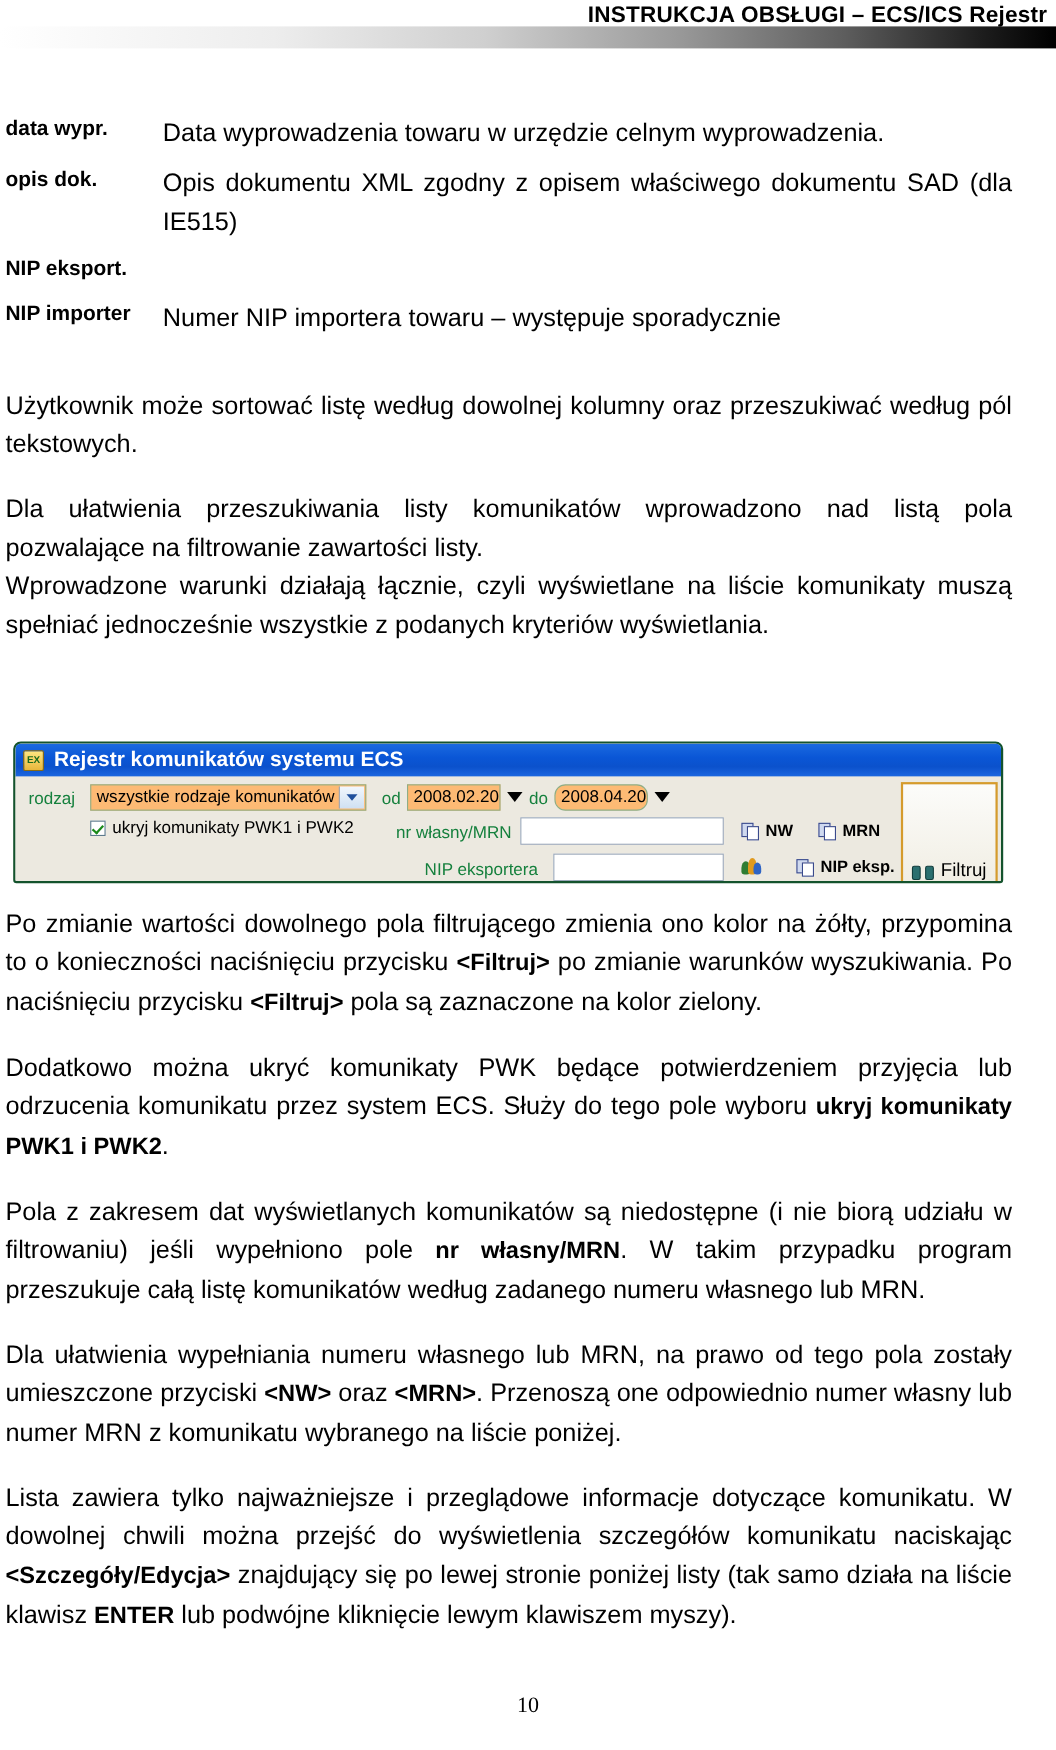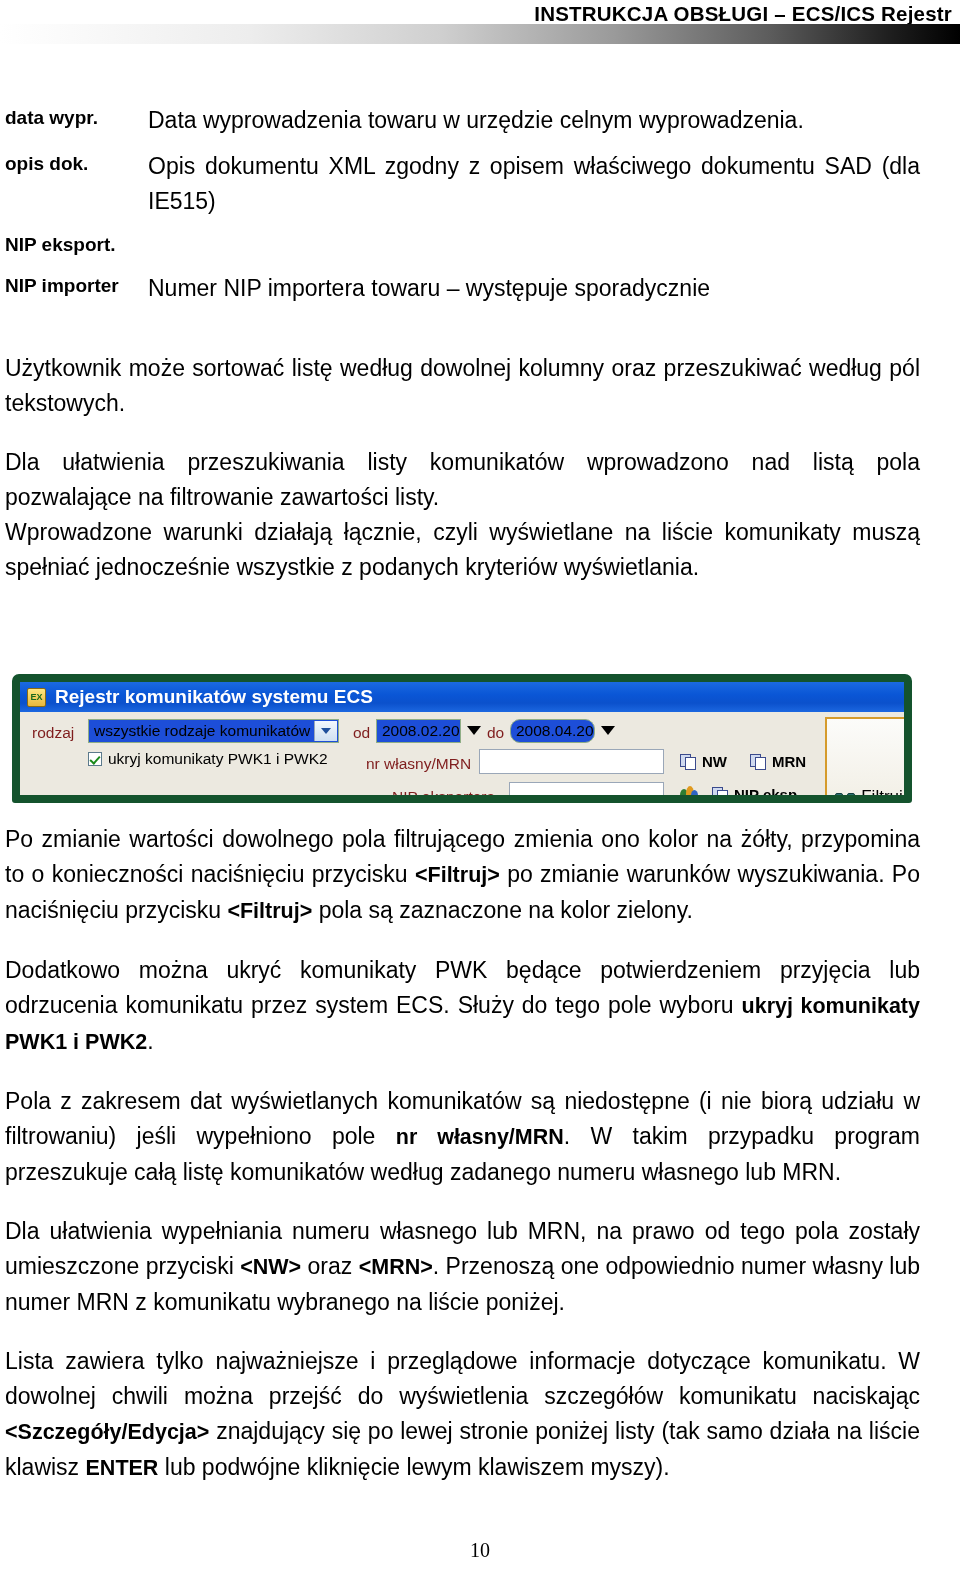--- a/index.html
+++ b/index.html
@@ -95,21 +95,21 @@
   }
   .shot {
     position: absolute;
     inset: 0;
     background: #ffffff;
   }
   .shot-frame {
     position: absolute;
     left: 4px; top: 3px;
     width: 900px; height: 129px;
-    border: 8px solid #14532d;
+    border: 2px solid #14532d;
     border-radius: 7px 7px 3px 3px;
     background: #ece9e0;
     box-sizing: border-box;
     overflow: hidden;
   }
   .titlebar {
     position: absolute;
     left: 0; top: 0;
     width: 100%;
     height: 30px;
@@ -142,30 +142,30 @@
   }
   .shot-body {
     position: absolute;
     left: 0; top: 30px; right: 0; bottom: 0;
     background: #ece9e0;
   }
 
   .lbl {
     position: absolute;
     font-size: 15.5px;
-    color: #7f1d1d;
+    color: #15803d;
     white-space: nowrap;
   }
   .fld {
     position: absolute;
     box-sizing: border-box;
     border: 1px solid #9aa7b8;
     background: #ffffff;
   }
-  .fld.green { background: #1d4ed8; border-color: #8fae86; text-align: center; }
+  .fld.green { background: #fdba74; border-color: #8fae86; text-align: center; }
   .fld-txt {
     position: absolute;
     left: 5px; top: 50%;
     transform: translateY(-50%);
     font-size: 15.5px;
     white-space: nowrap;
   }
   .combo-btn {
     position: absolute;
     right: 1px; top: 1px; bottom: 1px;
@@ -391,21 +391,21 @@
 
         <span class="lbl" style="left:372px; top:76px;">NIP eksportera</span>
         <div class="fld" style="left:489px; top:70px; width:155px; height:25px;">
           <span class="fld-txt"></span>
         </div>
         <span class="people-ico" style="left:660px; top:73px;">
           <i class="p1"></i>
           <i class="p2"></i>
           <i class="p3"></i>
         </span>
-        <div class="copy-btn" style="left:692px; top:74px;">
+        <div class="copy-btn" style="left:710px; top:74px;">
           <span class="copy-ico"></span>
           <span class="copy-lbl">NIP eksp.</span>
         </div>
 
         <div class="btn-filtruj" style="left:805px; top:5px; width:88px; height:92px;">
           <span class="bino"></span>
           <span class="btn-lbl">Filtruj</span>
         </div>
 
       </div>

